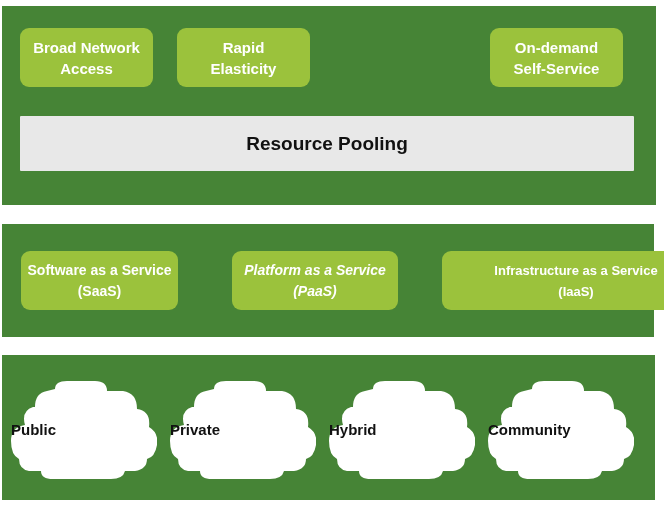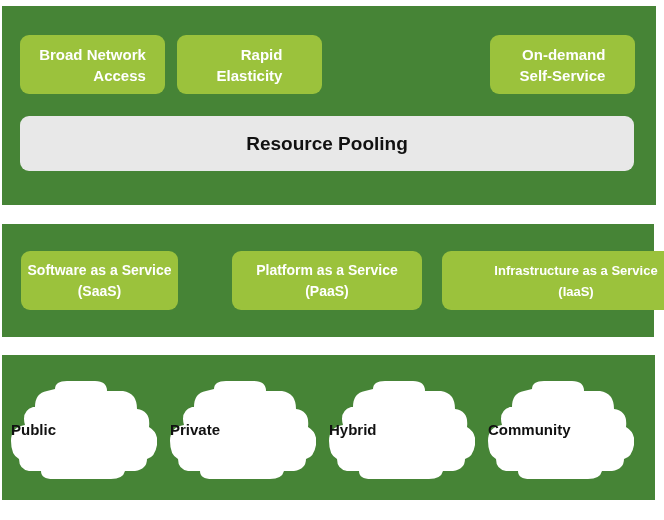--- a/index.html
+++ b/index.html
@@ -7,25 +7,25 @@
          font-family: "Liberation Sans", sans-serif; }
   .panel { position: absolute; background: #468436; }
   #panel-characteristics { left: 2px; top: 6px; width: 654px; height: 199px; }
   #panel-services { left: 2px; top: 224px; width: 652px; height: 113px; }
   #panel-deployment { left: 2px; top: 355px; width: 653px; height: 145px; }
 
   .gbox { position: absolute; background: #9bc23c; border-radius: 9px;
           color: #ffffff; font-weight: bold; display: flex; align-items: center;
           justify-content: center; text-align: center; line-height: 21px; font-size: 15px; }
   .gbox span { display: block; }
-  .char-box { top: 29px; width: 145px; height: 59px; text-align: right; }
+  .char-box { top: 22px; width: 133px; height: 59px; }
   .svc-box { top: 27px; height: 59px; font-size: 14px; }
 
   #resource-pooling { position: absolute; left: 18px; top: 110px; width: 614px; height: 55px;
-    background: #e8e8e8; border-radius: 9px; display: flex; align-items: center; justify-content: center;
+    background: #e8e8e8; border-radius: 1px; display: flex; align-items: center; justify-content: center;
     font-weight: bold; font-size: 19px; color: #111; }
 
   .cloud { position: absolute; top: 26px; width: 146px; height: 98px; }
   .cloud svg { position: absolute; left: 0; top: 0; }
   .cloud .label { position: absolute; left: 0; right: 0; top: 40px; text-align: left;
     font-weight: bold; font-size: 15px; color: #111; }
 </style>
 </head>
 <body>
 
@@ -51,21 +51,21 @@
   <div id="resource-pooling">Resource Pooling</div>
 </div>
 
 <div class="panel" id="panel-services">
   <div class="gbox svc-box" style="left:19px; width:157px;">
     <div>
         <span>Software as a Service</span>
         <span>(SaaS)</span>
       </div>
   </div>
-  <div class="gbox svc-box" style="left:230px; width:190px;">
+  <div class="gbox svc-box" style="left:230px; width:166px;font-style:italic;">
     <div>
         <span>Platform as a Service</span>
         <span>(PaaS)</span>
       </div>
   </div>
   <div class="gbox svc-box" style="left:440px; width:192px; font-size:13px;padding-left:38px;">
     <div>
         <span>Infrastructure as a Service</span>
         <span>(IaaS)</span>
       </div>

